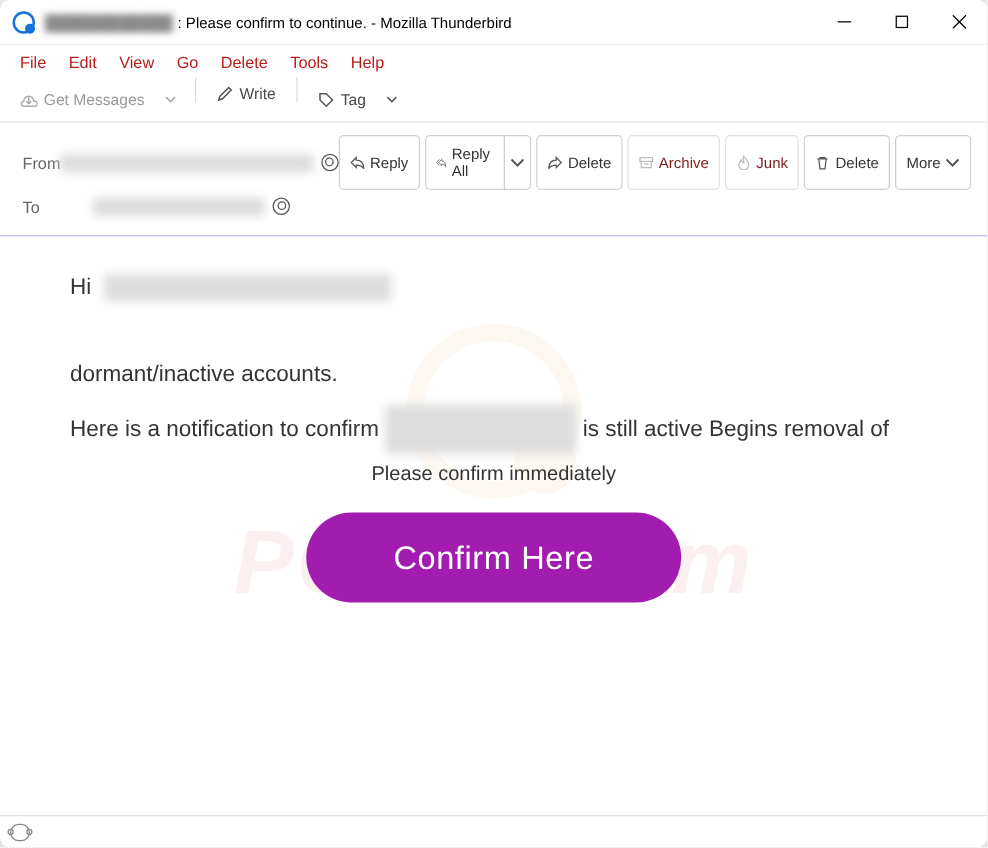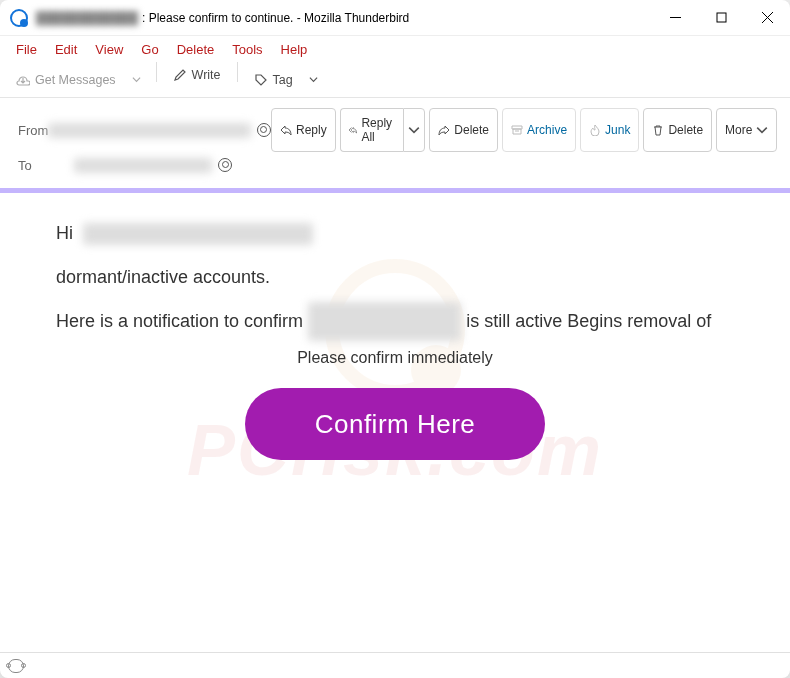--- a/index.html
+++ b/index.html
@@ -15,35 +15,35 @@
 .win-btn svg{width:11px;height:11px}
 .menubar{height:26px;display:flex;align-items:center;padding:0 8px;gap:2px;font-size:13px;color:#b91c1c}
 .menu-item{padding:2px 8px;border-radius:3px;cursor:pointer}
 .toolbar{height:36px;display:flex;padding:0 8px;gap:4px;border-bottom:1px solid #e5e5e5}
 .tb-group{display:flex;align-items:center}
 .tb-btn{height:26px;display:flex;align-items:center;padding:0 8px;font-size:12.5px;color:#4a4a4a;gap:5px;cursor:pointer}
 .tb-btn.dim{color:#9a9a9a}
 .tb-split{width:24px;height:26px;display:flex;align-items:center;justify-content:center;cursor:pointer;border-left:1px solid transparent}
 .divider{width:1px;height:20px;background:#ddd;margin:0 4px}
 .chev{width:9px;height:9px}
-.header-area{padding:10px 14px 10px 18px;border-bottom:5px solid #c4b5fd}
+.header-area{padding:10px 14px 10px 18px;border-bottom:1px solid #c4b5fd}
 .hdr-row{display:flex;align-items:center;min-height:26px;font-size:13px}
 .hdr-label{width:56px;color:#666}
 .hdr-val{display:flex;align-items:center;gap:6px;color:#333}
 .blur-pill{filter:blur(4px);background:#ddd;border-radius:3px;color:transparent;display:inline-block}
 .contact-icon{width:14px;height:14px;border:1.5px solid #555;border-radius:50%;position:relative}
 .contact-icon::after{content:"";position:absolute;width:5px;height:5px;border:1.5px solid #555;border-radius:50%;top:2px;left:2.5px}
 .action-bar{margin-left:auto;display:flex;gap:4px}
 .act-btn{height:44px;border:1px solid #d0d0d0;border-radius:4px;display:flex;align-items:center;padding:0 8px;font-size:12px;color:#333;gap:4px;cursor:pointer;background:#fff}
-.act-btn.dim{color:#0369a1;border-color:#e0e0e0}
+.act-btn.dim{color:#7f1d1d;border-color:#e0e0e0}
 .act-btn svg{width:12px;height:12px}
 .subject-row{display:flex;align-items:center;margin-top:6px;font-size:13px}
 .subject-row .hdr-label{width:56px}
 .msg-body{flex:1;padding:28px 56px;overflow:auto;font-size:18px;color:#333;line-height:1.4;position:relative}
-.greet{margin-bottom:12px;display:flex;align-items:center;gap:10px}
+.greet{margin-bottom:38px;display:flex;align-items:center;gap:10px}
 .para1{margin-bottom:4px;line-height:2.2}
 .center-line{text-align:center;margin:6px 0 18px;font-size:16px}
 .click-line{font-size:22px;margin-bottom:28px}
 .cta{display:flex;justify-content:center}
 .cta-btn{background:#a21caf;color:#fff;font-size:26px;font-weight:400;padding:18px 70px;border-radius:40px;cursor:pointer;letter-spacing:.5px}
 .statusbar{height:26px;border-top:1px solid #e0e0e0;display:flex;align-items:center;padding:0 8px;font-size:12px;color:#666}
 .status-icon{width:16px;height:14px;border:1.5px solid #888;border-radius:7px;position:relative}
 .status-icon::before,.status-icon::after{content:"";position:absolute;width:3px;height:3px;border:1.5px solid #888;border-radius:50%;top:3px}
 .status-icon::before{left:-3px}
 .status-icon::after{right:-3px}

